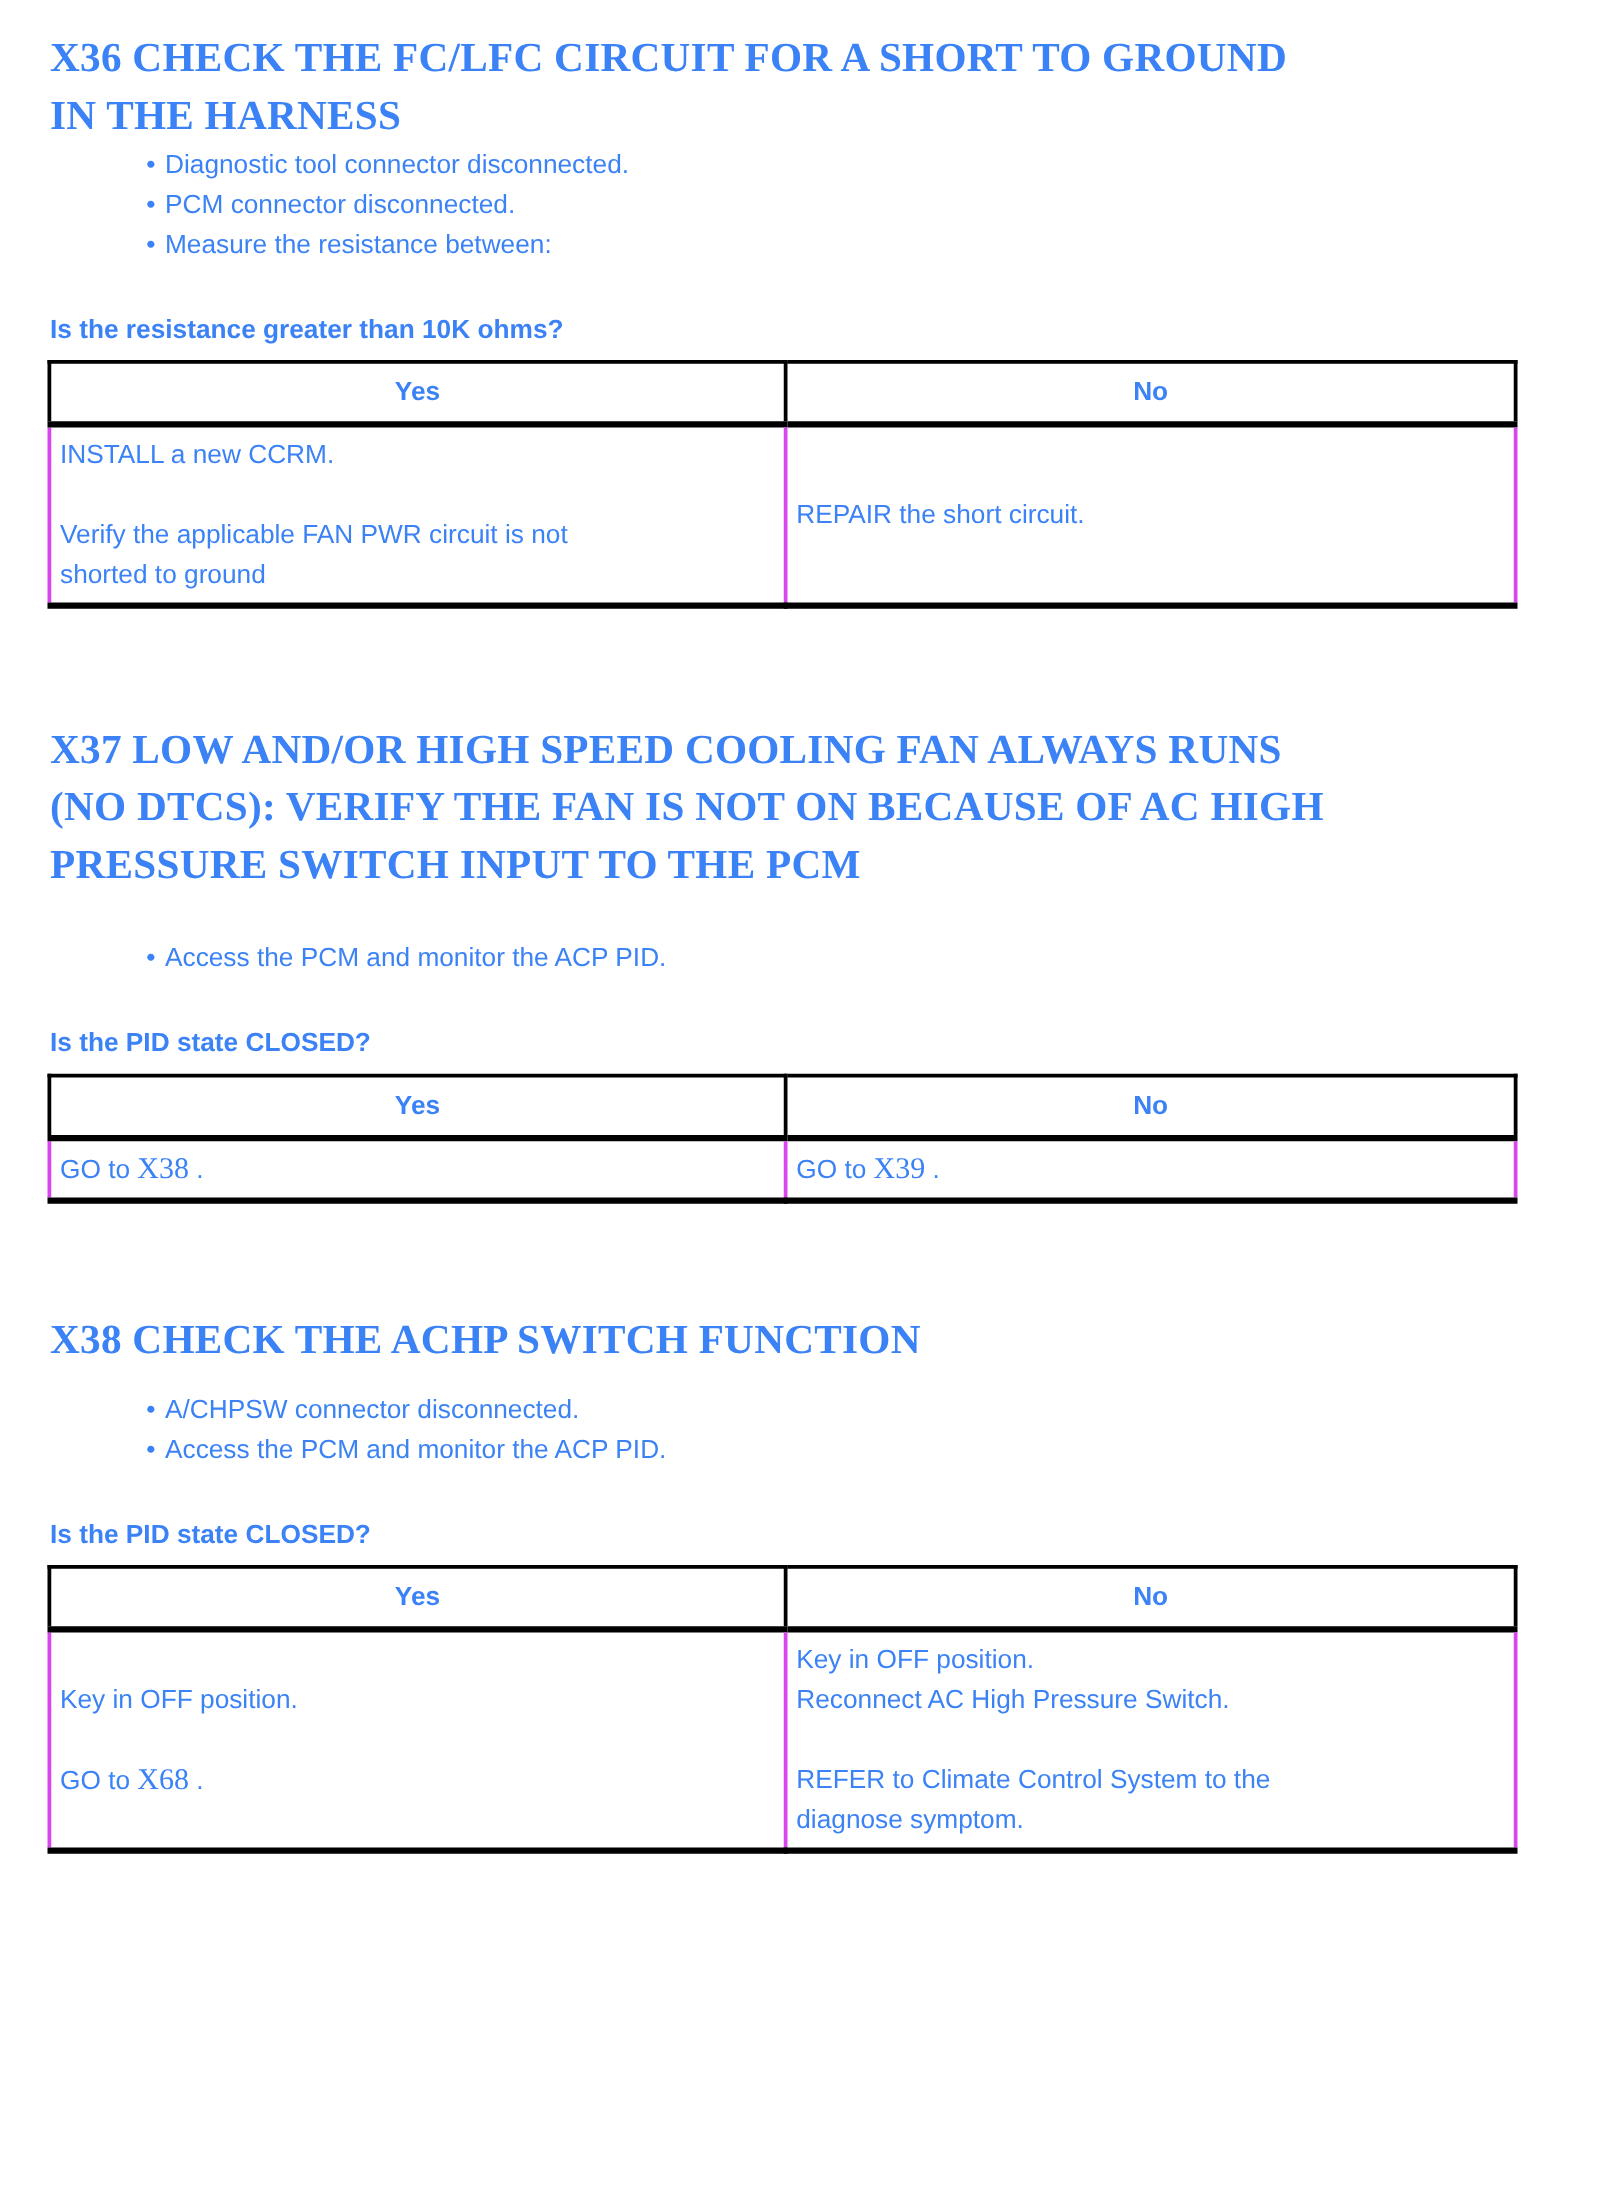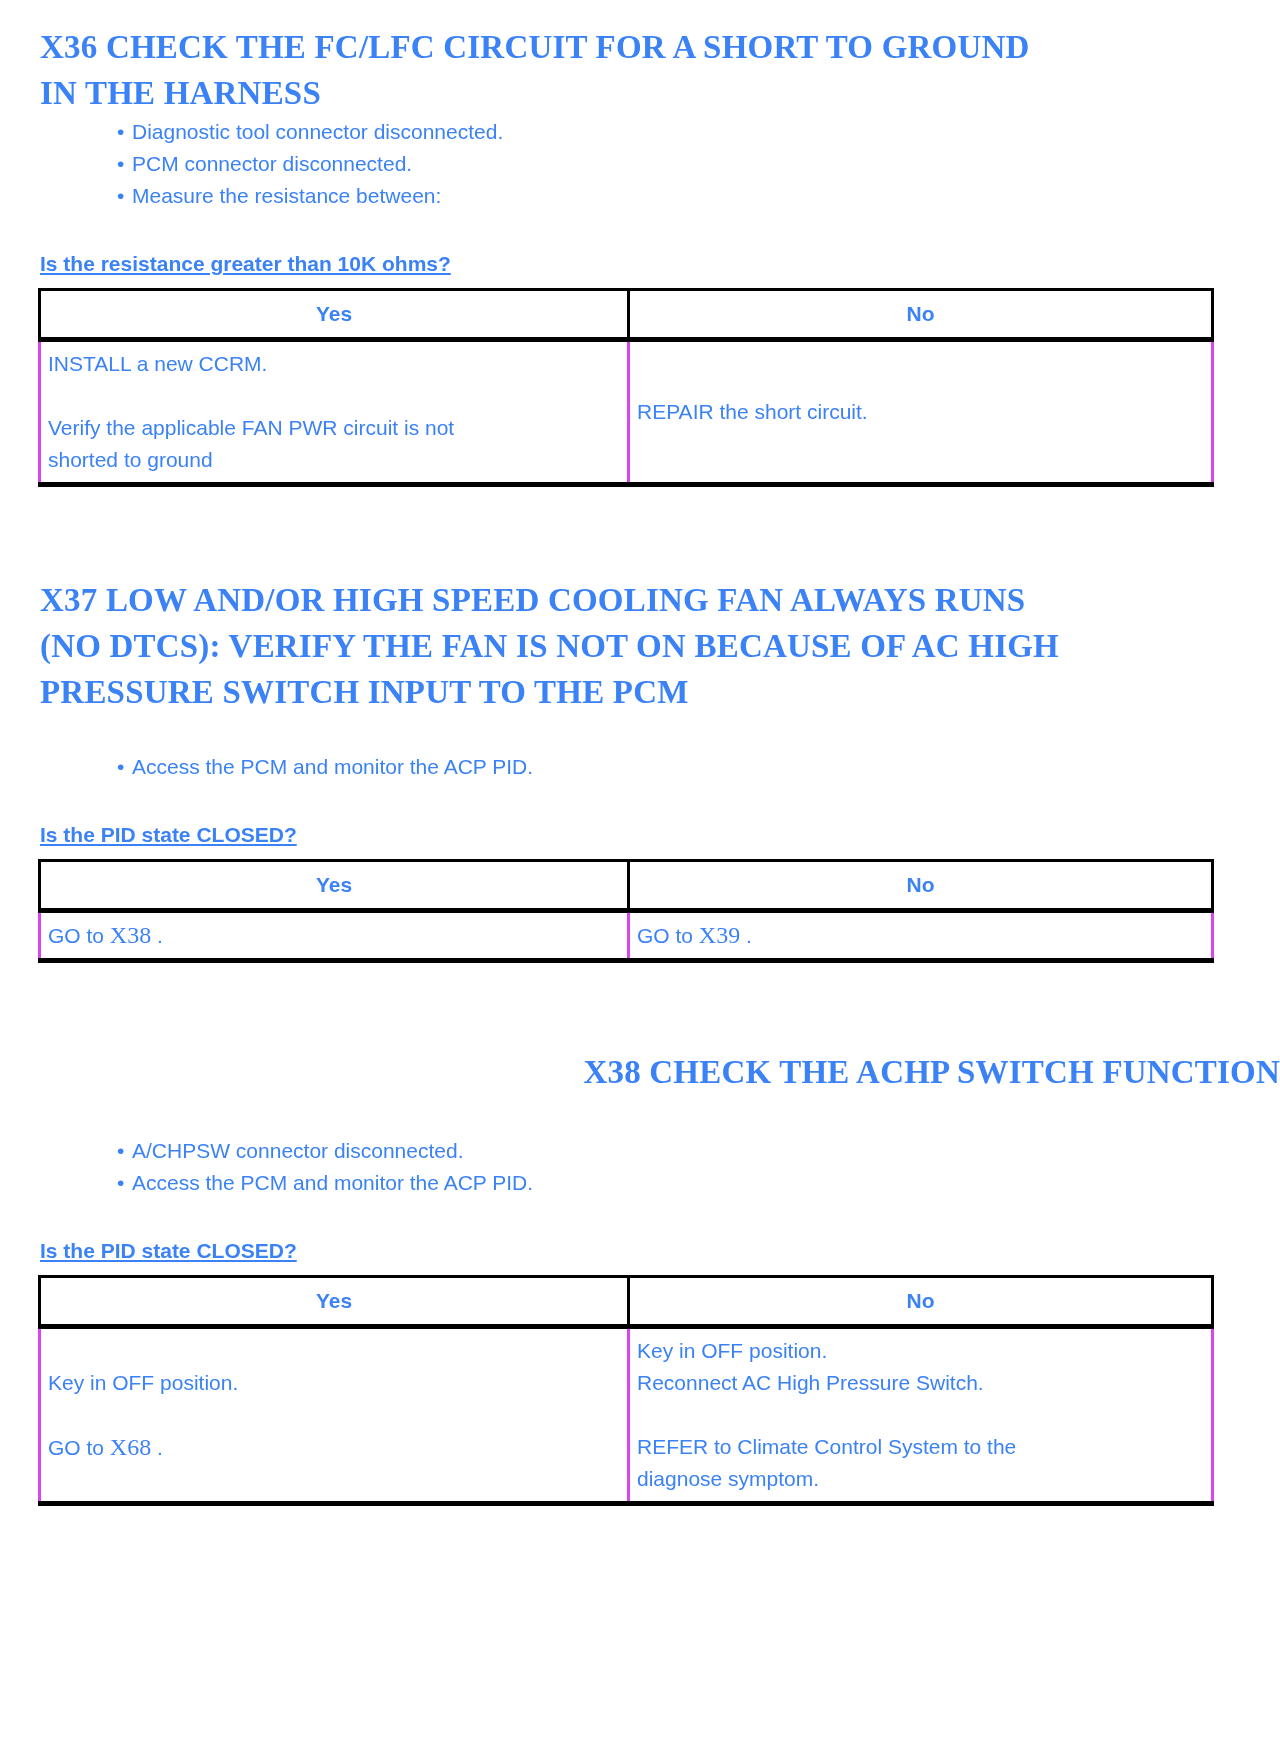--- a/index.html
+++ b/index.html
@@ -18,31 +18,31 @@
     font-family:"Liberation Serif", serif;
     font-weight:bold;
     font-size:33px;
     line-height:46px;
     margin:0 0 0 40px;
     letter-spacing:0.2px;
   }
   .heading .hline { display:block; white-space:nowrap; }
   .step-x36 .heading { margin-top:24px; }
   .step-x37 .heading { margin-top:90px; }
-  .step-x38 .heading { margin-top:86px;text-align:right; }
+  .step-x38 .heading { margin-top:86px; }
 
   
   ul.bullets {
     list-style:none;
     margin:0; padding:0;
     margin-left:117px;
   }
   .step-x36 ul.bullets { }
   .step-x37 ul.bullets { margin-top:36px; }
-  .step-x38 ul.bullets { margin-top:40px; }
+  .step-x38 ul.bullets { margin-top:17px; }
   ul.bullets li {
     position:relative;
     padding-left:15px;
     line-height:32px;
   }
   ul.bullets li::before {
     content:"\2022";
     position:absolute;
     left:0; top:0;
   }
@@ -68,21 +68,20 @@
   table.m-table .c1 { width:415px; }
   table.m-table .c2 { width:120px; }
   table.m-table th.c2 { text-align:center; }
   table.m-table td { font-weight:normal; }
 
   
   .question {
     font-weight:bold;
     margin:36px 0 8px 40px;
     line-height:32px;
-    text-decoration:underline;
   }
 
   
   table.d-table {
     border-collapse:collapse;
     margin:0 0 0 38px;
     width:1143px;
     table-layout:fixed;
     border:3px solid #000;
     border-bottom-width:5px;

